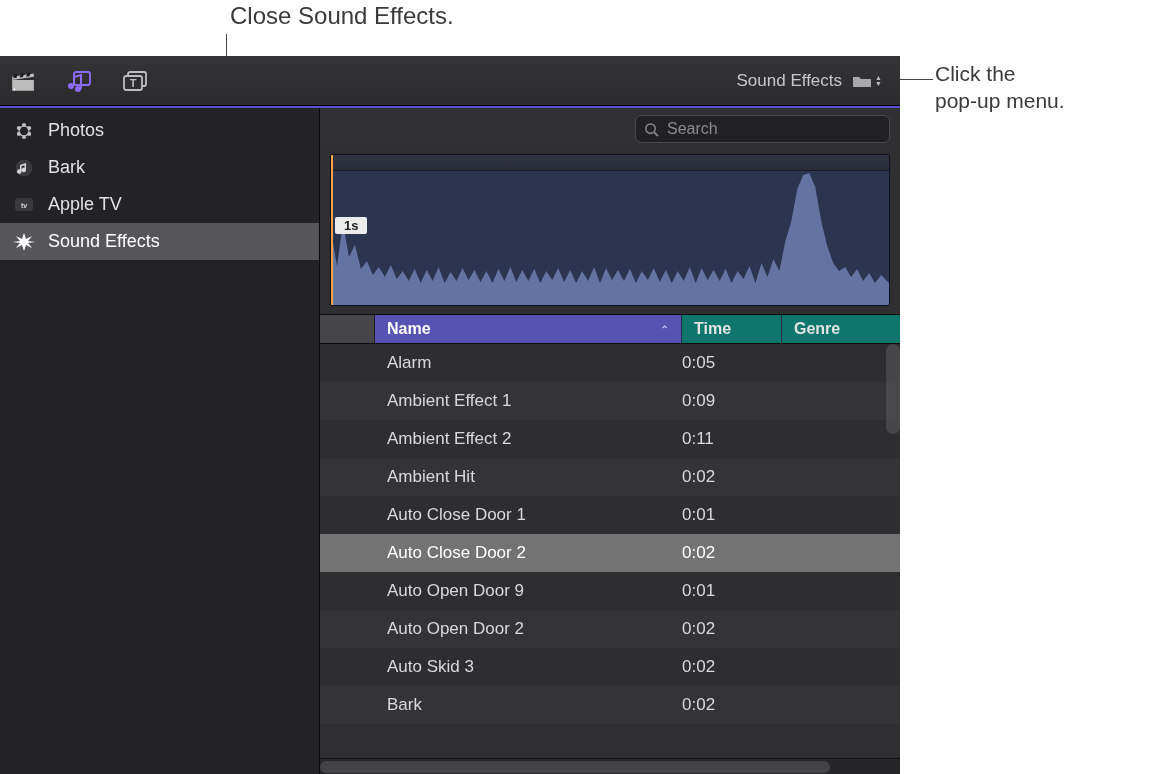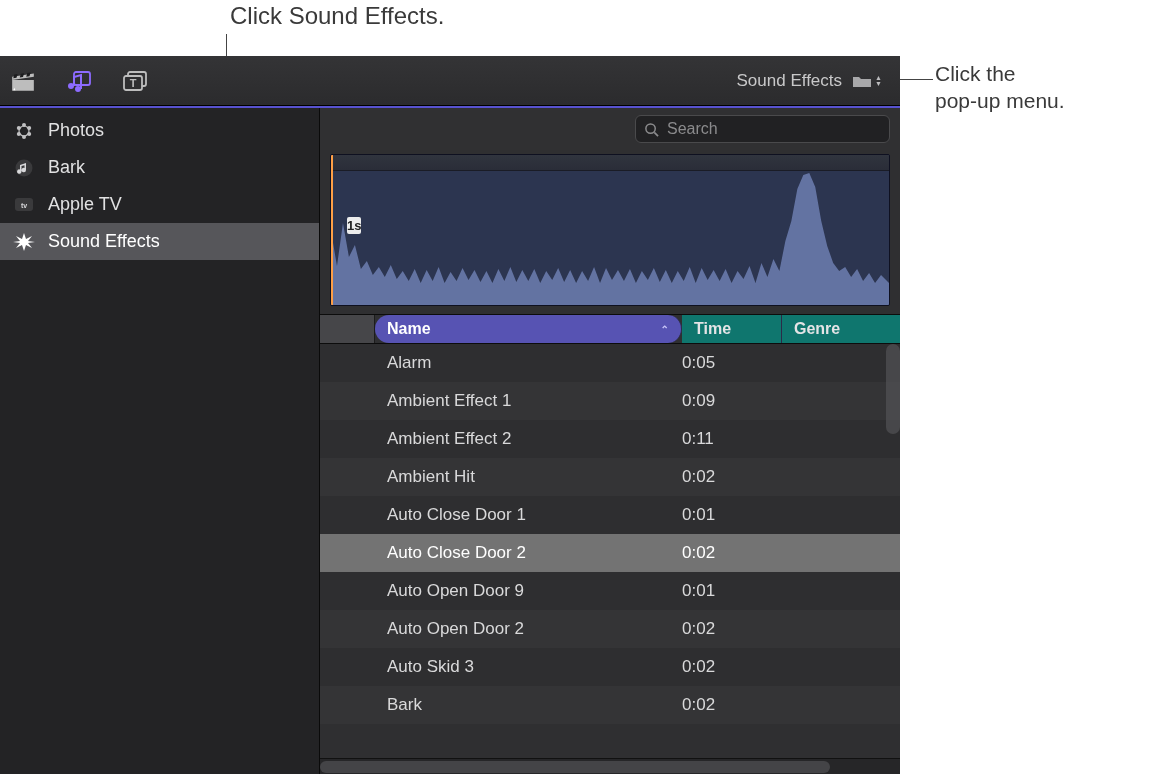--- a/index.html
+++ b/index.html
@@ -202,26 +202,26 @@
     position: absolute;
     top: 0; left: 0;
     width: 2px;
     height: 100%;
     background: #ff9f46;
     z-index: 2;
   }
   .time-flag {
     position: absolute;
     top: 62px;
-    left: 16px;
+    left: 4px;
     background: #ececec;
     color: #222;
     font-size: 13px;
     font-weight: 600;
-    padding: 1px 0;
+    padding: 1px 9px;
     border-radius: 2px;
     z-index: 3;
   }
   .wave-svg {
     position: absolute;
     left: 0; right: 0; bottom: 0;
     height: 134px;
     width: 100%;
   }
 
@@ -252,21 +252,20 @@
     display: flex;
     align-items: center;
     padding: 0 12px;
     border-right: 1px solid #2b2b48;
   }
   .col-name {
     flex: 1;
     background: #5753b3;
     color: #fff;
     justify-content: space-between;
-    border-radius: 14px;
   }
   .col-time { width: 100px; background: #0f766e; }
   .col-genre { width: 118px; background: #0f766e; border-right: none;}
   .sort-caret {
     font-size: 10px;
     opacity: .9;
     color:#d3d0ff;
   }
 
   .rows {
@@ -315,21 +314,21 @@
     height: 12px;
     width: 88%;
     background: #58585c;
     border-radius: 6px;
     opacity: .6;
   }
 </style>
 </head>
 <body>
 
-<div class="callout-top">Click Sound Effects.</div>
+<div class="callout-top">Close Sound Effects.</div>
 <div class="callout-top-line"></div>
 
 <div class="callout-right">
   <div>Click the</div>
   <div>pop-up menu.</div>
 </div>
 <div class="callout-right-line"></div>
 
 <div class="app">
 

